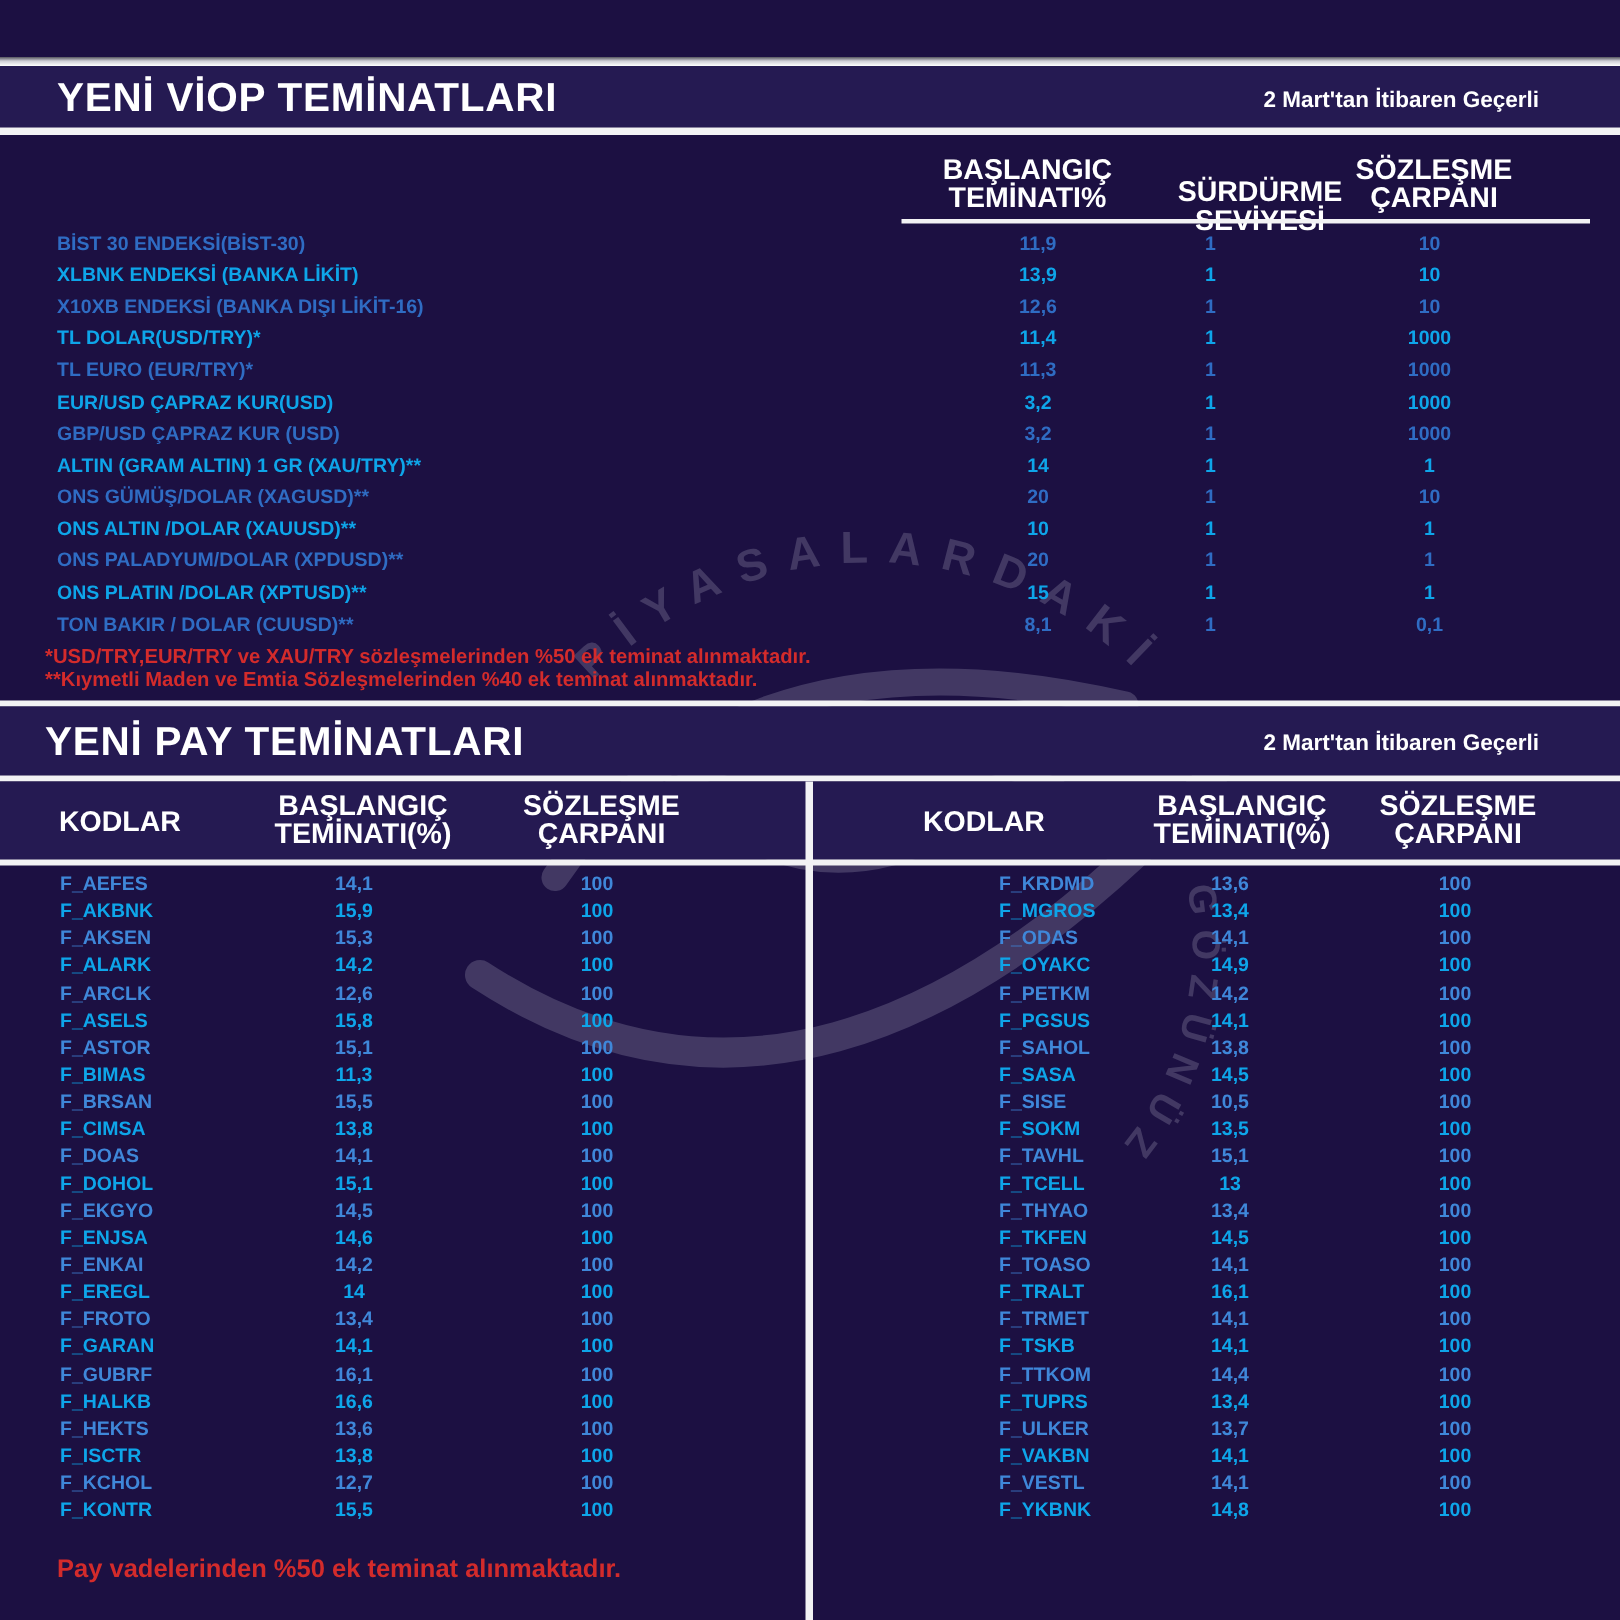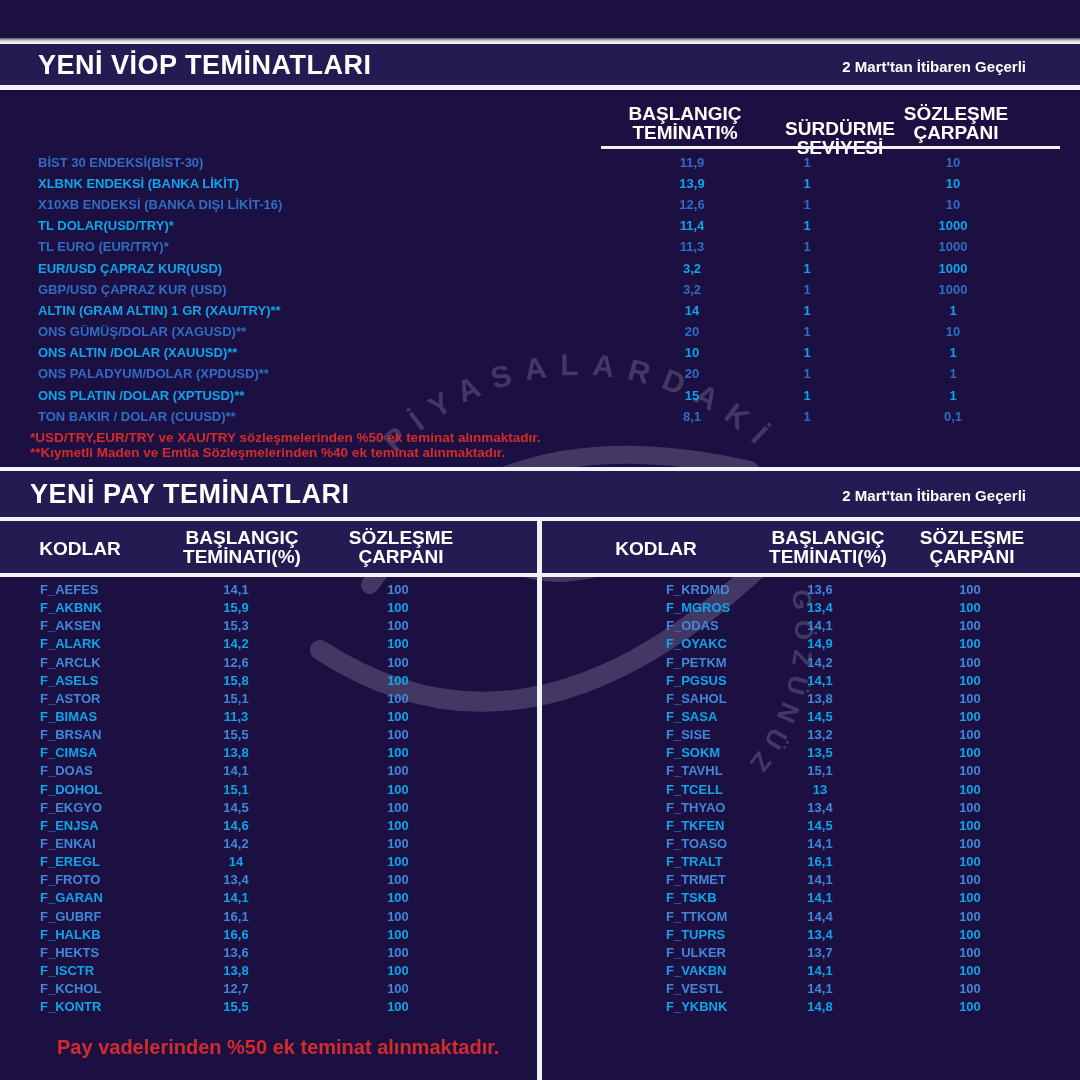--- a/index.html
+++ b/index.html
@@ -54,21 +54,21 @@
   .ph-soz-r{left:897px;top:528px;width:150px;}
   .pay-left{left:0;top:580px;width:540px;text-decoration:underline;}
   .pay-right{left:545px;top:580px;width:535px;}
   .pay-zone .trow{height:18.15px;}
   .pay-left .c-code{left:40px;}
   .pay-left .c-pv1{left:176px;width:120px;text-align:center;}
   .pay-left .c-pv2{left:338px;width:120px;text-align:center;}
   .pay-right .c-code{left:81px;margin-left:40px;}
   .pay-right .c-pv1{left:215px;width:120px;text-align:center;}
   .pay-right .c-pv2{left:365px;width:120px;text-align:center;}
-  .pay-note{position:absolute;left:38px;top:1036px;font-size:20px;color:var(--red);white-space:nowrap;margin-left:19px;}
+  .pay-note{position:absolute;left:38px;top:1036px;font-size:17px;color:var(--red);white-space:nowrap;}
   .watermark{position:absolute;left:250px;top:330px;width:700px;height:750px;opacity:0.22;pointer-events:none;}
   .watermark text{fill:var(--watermark);font-family:"Liberation Sans",sans-serif;font-weight:700;}
   .watermark .stroke{stroke:var(--watermark);fill:none;stroke-linecap:round;}
 </style>
 </head>
 <body>
 
 <svg class="watermark" viewBox="0 0 700 750" aria-hidden="true">
   <defs>
     <path id="wm-arc-top" d="M 83.7 234 A 255 255 0 0 1 576.3 234"></path>
@@ -385,21 +385,21 @@
         <span class="cell c-pv1">13,8</span>
         <span class="cell c-pv2">100</span>
       </div>
       <div class="trow alt-white">
         <span class="cell c-code">F_SASA</span>
         <span class="cell c-pv1">14,5</span>
         <span class="cell c-pv2">100</span>
       </div>
       <div class="trow alt-blue">
         <span class="cell c-code">F_SISE</span>
-        <span class="cell c-pv1">13,2</span>
+        <span class="cell c-pv1">10,5</span>
         <span class="cell c-pv2">100</span>
       </div>
       <div class="trow alt-white">
         <span class="cell c-code">F_SOKM</span>
         <span class="cell c-pv1">13,5</span>
         <span class="cell c-pv2">100</span>
       </div>
       <div class="trow alt-blue">
         <span class="cell c-code">F_TAVHL</span>
         <span class="cell c-pv1">15,1</span>

